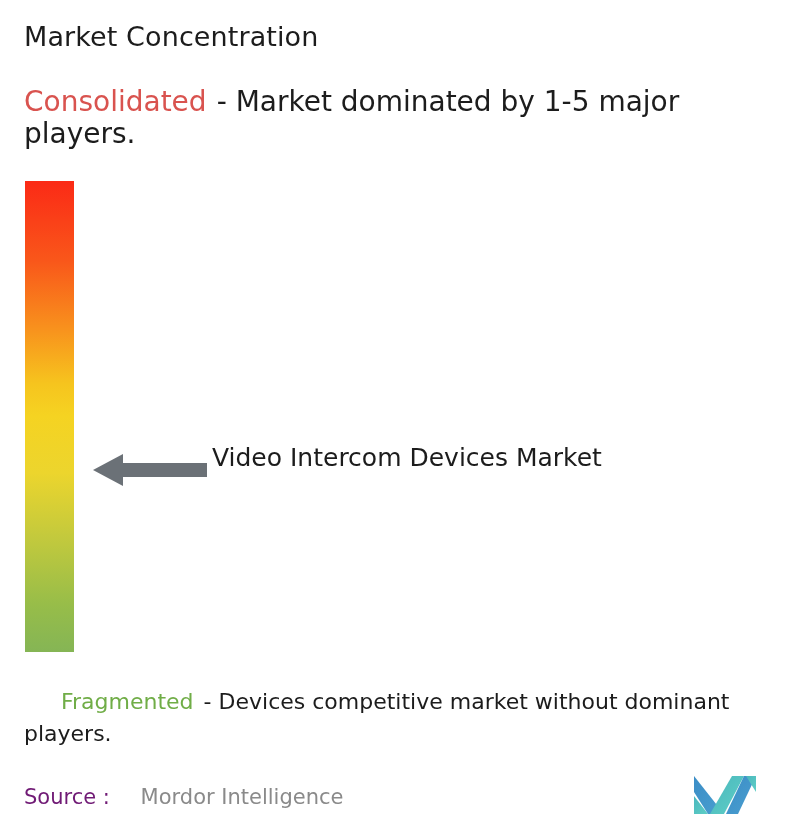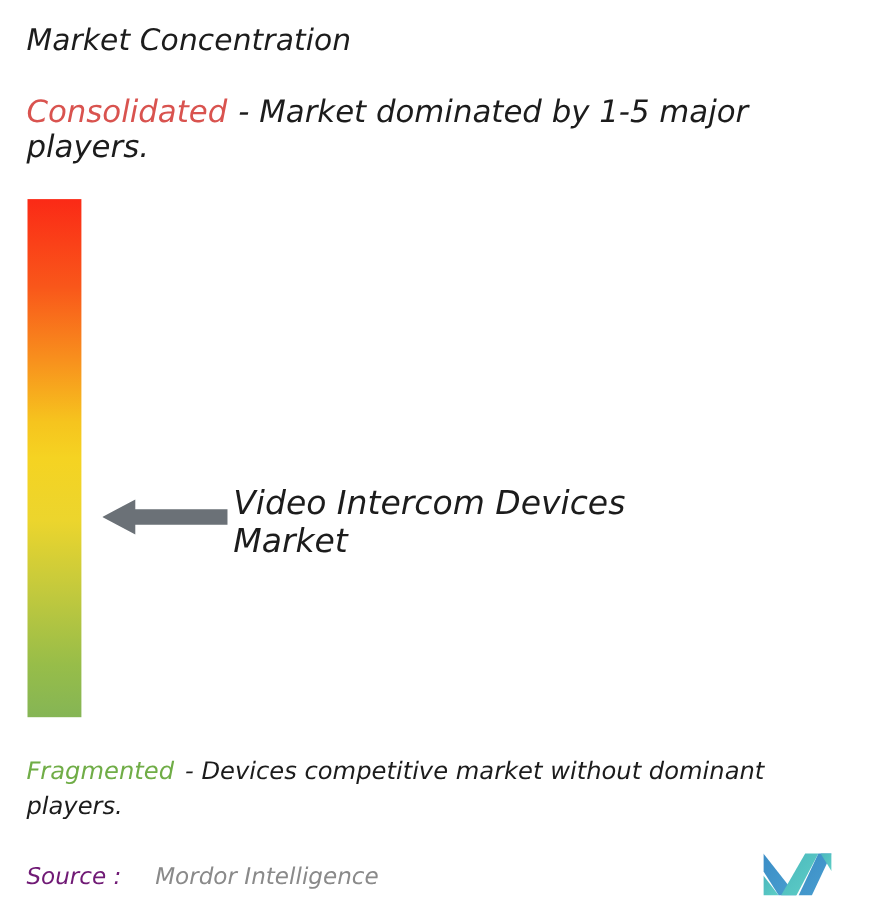--- a/index.html
+++ b/index.html
@@ -16,21 +16,20 @@
     overflow: hidden;
   }
 
   #infographic {
     position: absolute;
     left: 0;
     top: 0;
     width: 796px;
     height: 600px;
     background: #ffffff;
-    font-style: italic;
   }
 
   
   .chart-title {
     position: absolute;
     left: 24px;
     top: 20px;
     font-size: 27px;
     line-height: 34px;
     color: #1c1c1c;
@@ -101,21 +100,21 @@
     width: 114px;
     height: 36px;
   }
 
   
   .pointer-label {
     position: absolute;
     left: 212px;
     top: 440px;
     width: 420px;
-    font-size: 30px;
+    font-size: 25px;
     line-height: 35px;
     color: #1c1c1c;
     font-weight: 400;
   }
 
   
   .source-line {
     position: absolute;
     left: 24px;
     top: 783px;
@@ -151,21 +150,21 @@
 
   <div class="pointer-arrow">
     <svg width="114" height="36" viewBox="0 0 114 36" xmlns="http://www.w3.org/2000/svg">
       <polygon points="0,18 30,2 30,11 114,11 114,25 30,25 30,34" fill="#6b7177"></polygon>
     </svg>
   </div>
 
   <div class="pointer-label">Video Intercom Devices Market</div>
 
   <div class="legend-bottom">
-    <span class="kw" style="color: rgb(112, 173, 71);">Fragmented</span><span class="legend-sep"></span><span>- Devices competitive market without dominant players.</span>
+    <span class="kw" style="color: rgb(112, 173, 71); margin-left: 37px;">Fragmented</span><span class="legend-sep"></span><span>- Devices competitive market without dominant players.</span>
   </div>
 
   <div class="source-line">
     <span class="src-label">Source :</span>
     <span class="src-value">Mordor Intelligence</span>
   </div>
 
   <div class="brand-logo">
     <svg width="62" height="42" viewBox="0 0 62 42" xmlns="http://www.w3.org/2000/svg">
       <defs>

